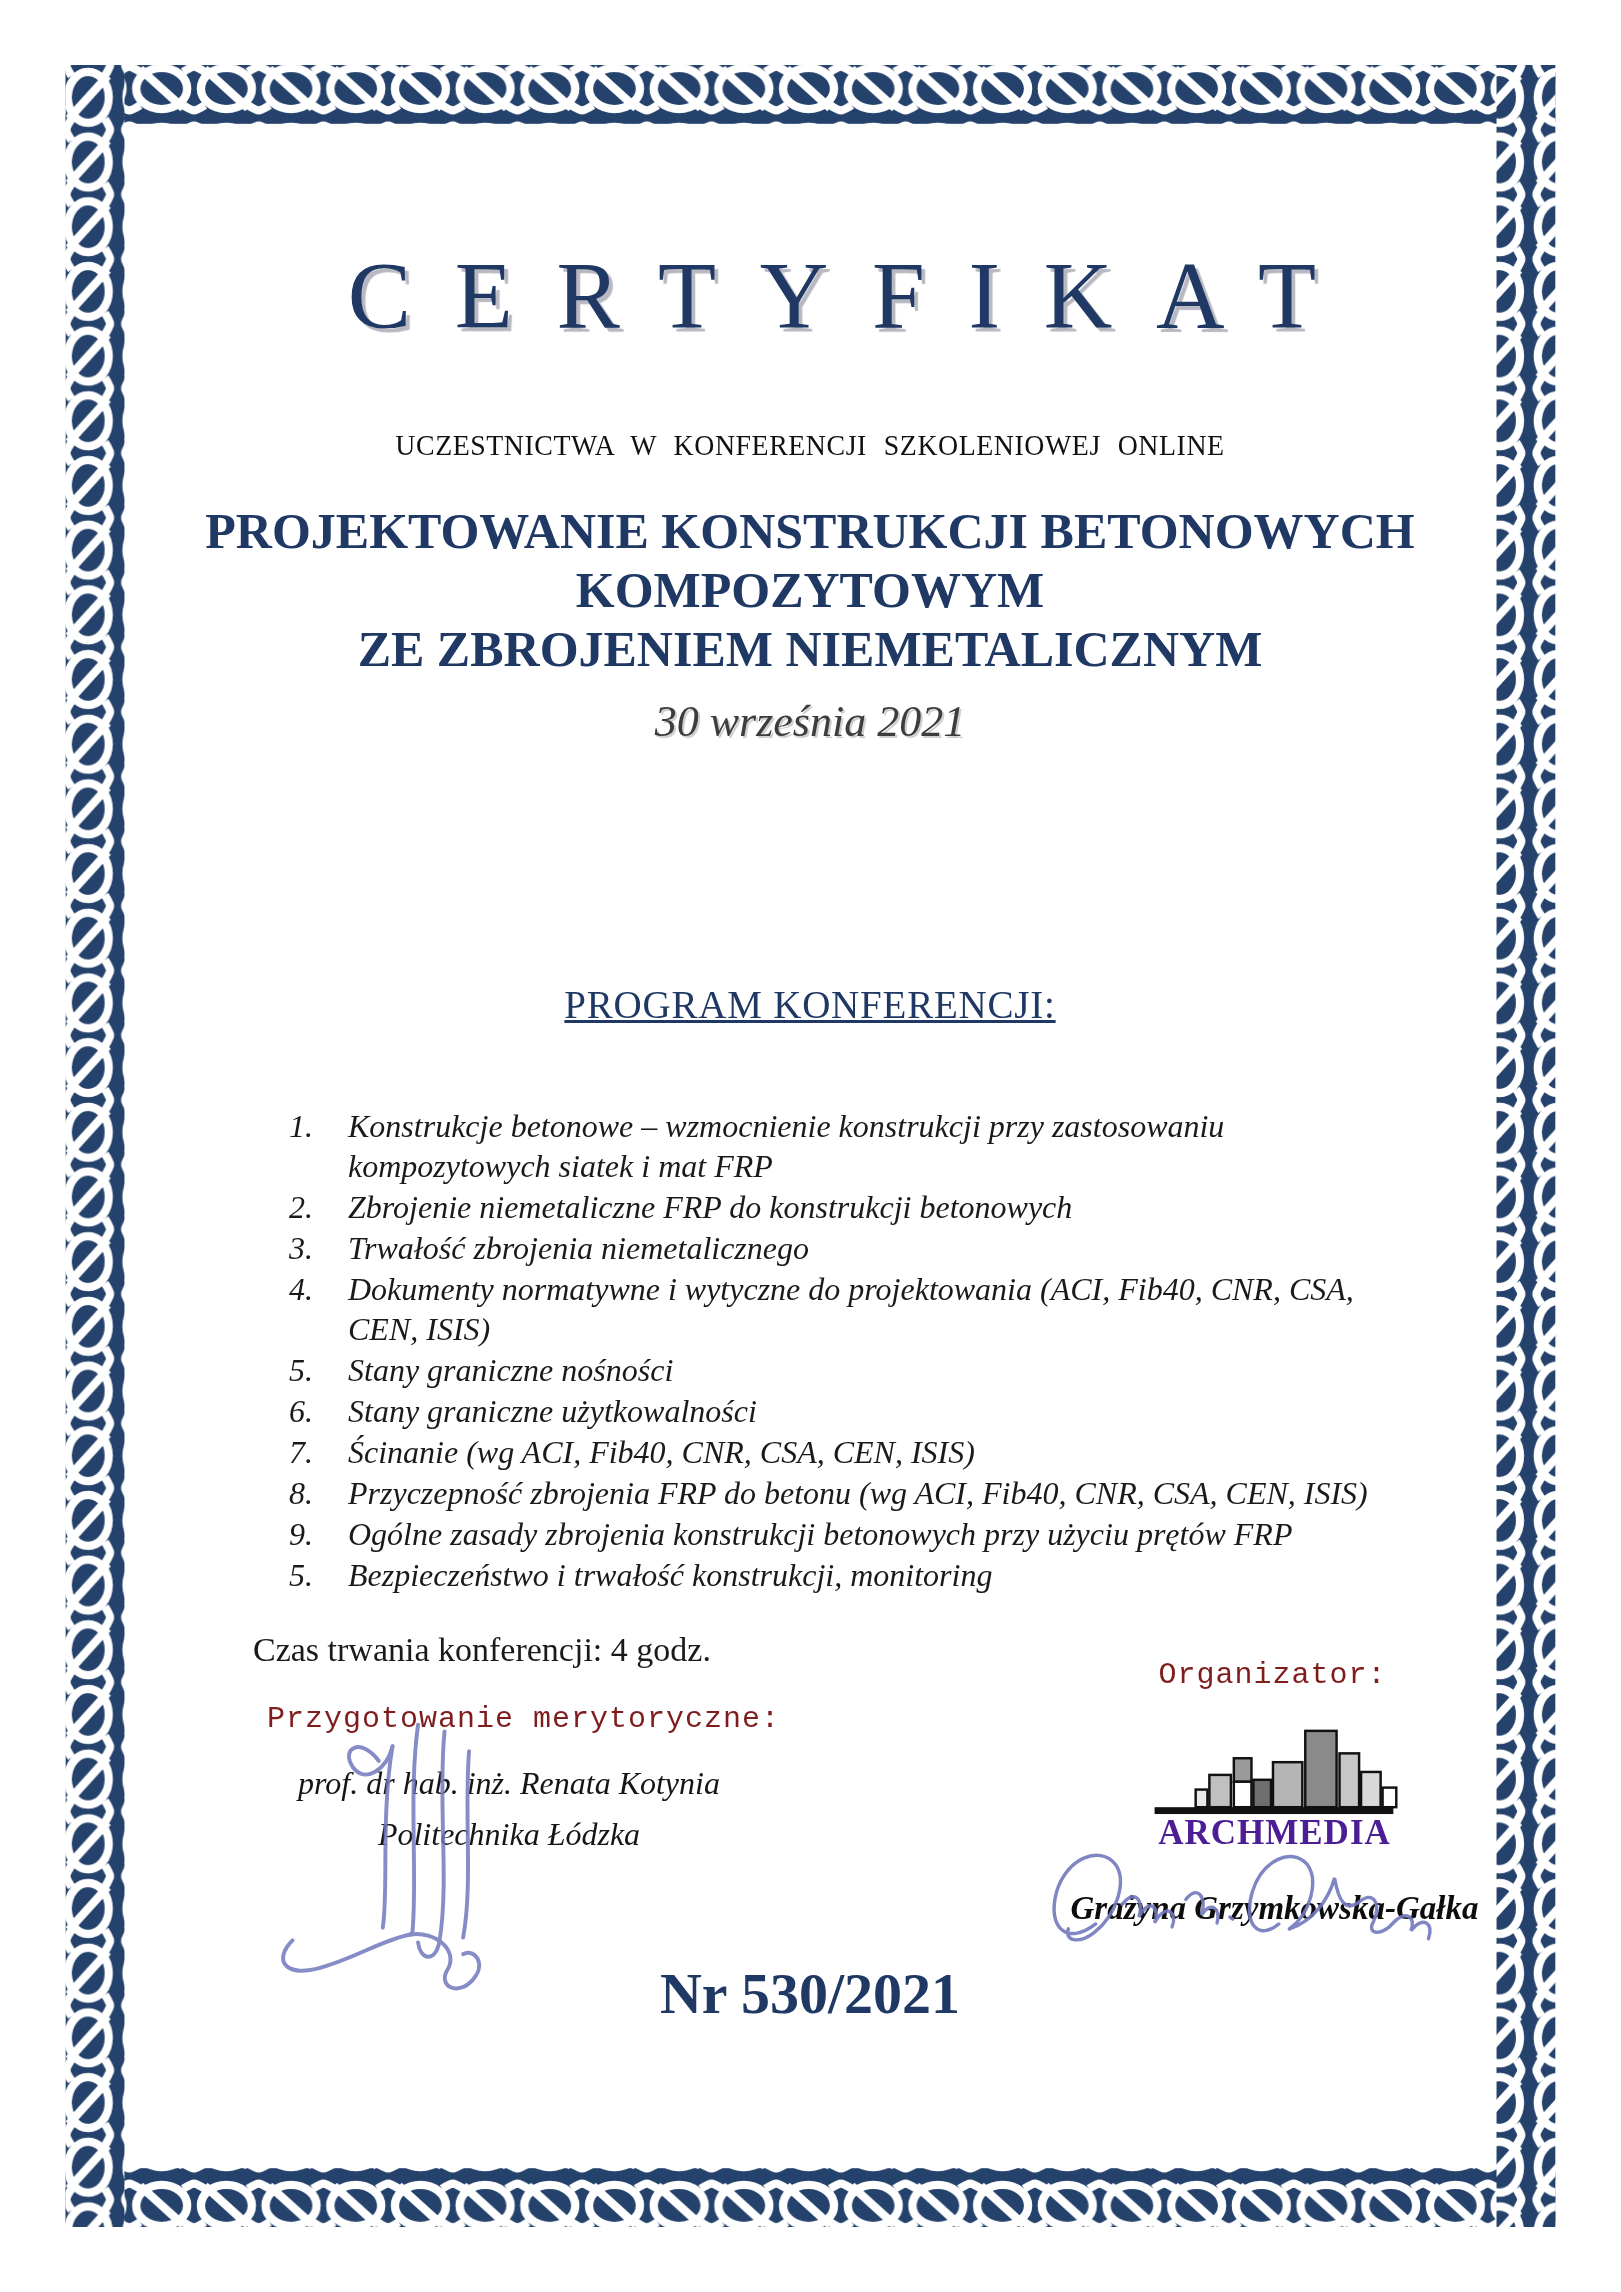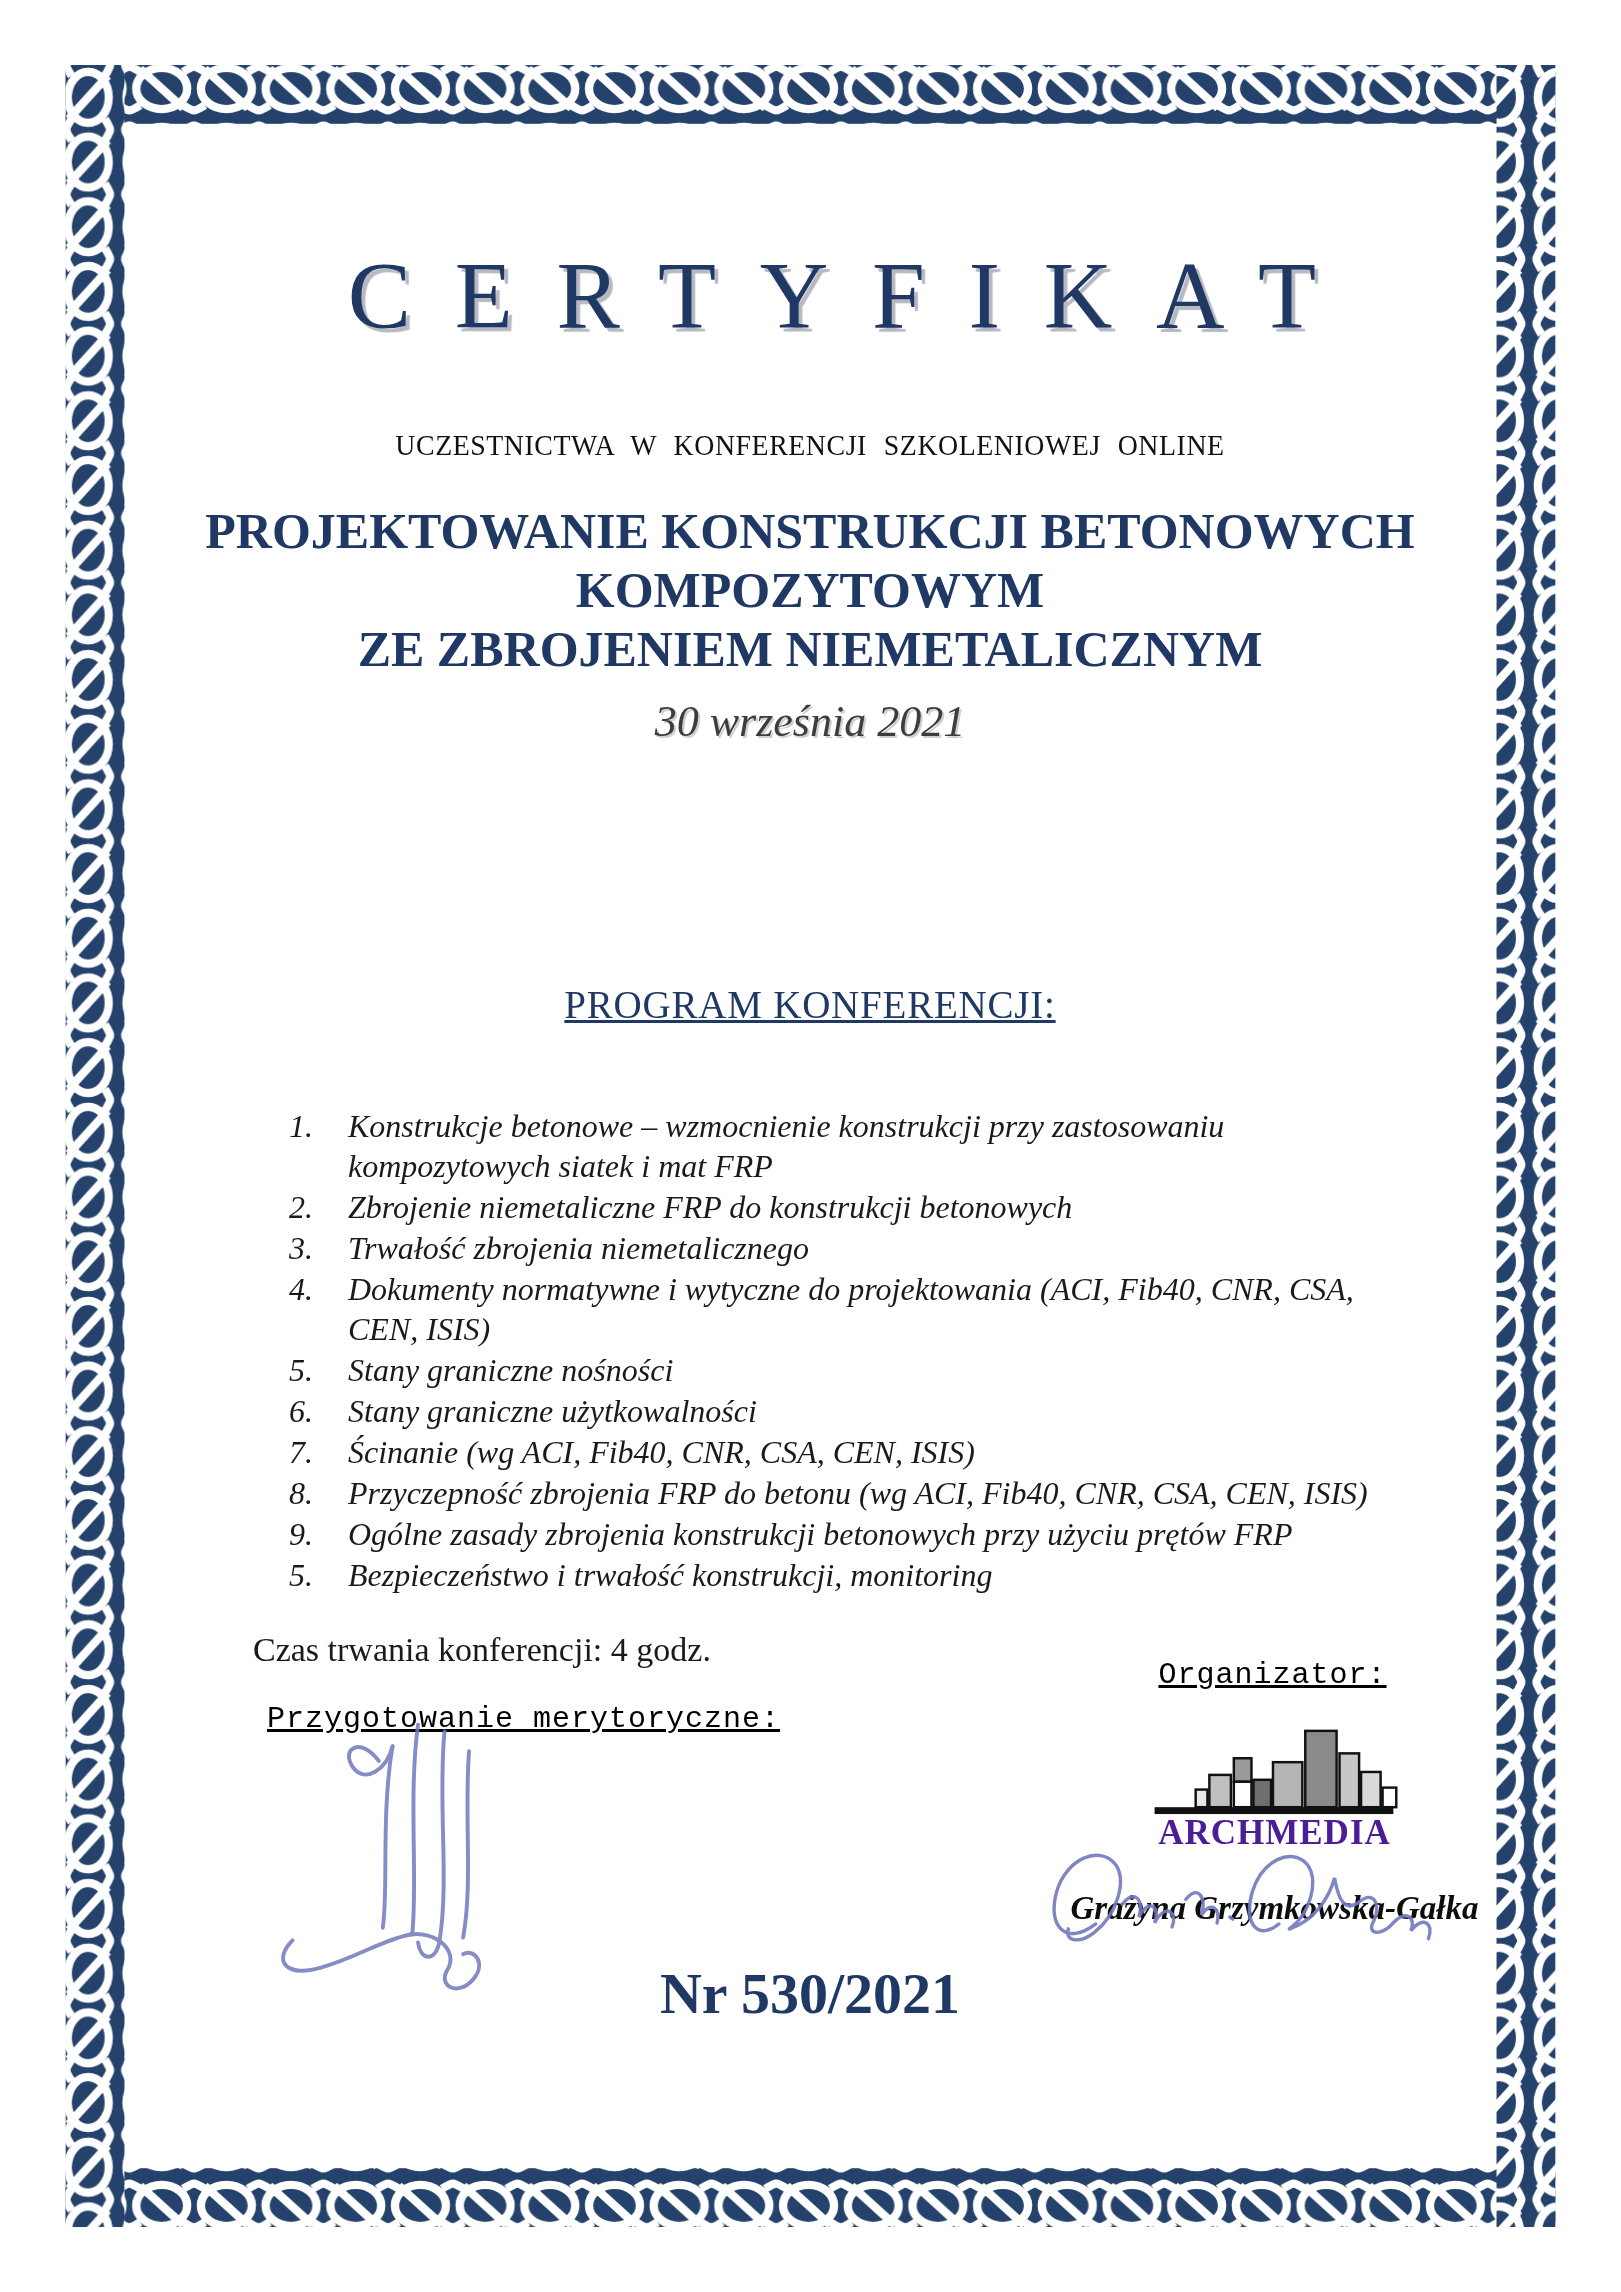--- a/index.html
+++ b/index.html
@@ -72,24 +72,23 @@
   }
   .prog-item{display:grid;grid-template-columns:59px 1fr;margin-bottom:1px;}
   .prog-num{text-align:left;}
   .duration{
     top:1631px;left:253px;
     font-size:34px;color:#1a1a1a;
   }
   .mono-label{
     font-family:"Liberation Mono", monospace;
     font-size:30px;
-    color:#000000;
+    color:#7f1d1d;
     letter-spacing:1px;
     white-space:nowrap;
-    text-decoration:underline;
   }
   .prepared-label{top:1702px;left:267px;}
   .organizer-label{top:1658px;left:1096px;width:353px;text-align:center;}
   .prepared-block{
     top:1758px;left:274px;width:470px;text-align:center;
     font-size:32px;font-style:italic;color:#151515;line-height:51px;
   }
   .org-logo{top:1721px;left:1135px;}
   .org-name{
     top:1813px;left:1098px;width:353px;text-align:center;
@@ -205,20 +204,24 @@
         <div class="prog-item">
           <span class="prog-num">5.</span>
           <span class="prog-text">Bezpieczeństwo i trwałość konstrukcji, monitoring</span>
         </div>
       </div>
 
     <div class="abs duration">Czas trwania konferencji: 4 godz.</div>
 
     <div class="abs mono-label prepared-label">Przygotowanie merytoryczne:</div>
 
+    <div class="abs prepared-block">
+      <div>prof. dr hab. inż. Renata Kotynia</div>
+      <div>Politechnika Łódzka</div>
+    </div>
 
     <div class="abs mono-label organizer-label">Organizator:</div>
 
     <svg class="abs org-logo" width="274" height="98" viewBox="0 0 280 100">
       <g stroke="#111" stroke-width="2.5">
         <rect x="62" y="70" width="12" height="18" fill="#e8e8e8"></rect>
         <rect x="76" y="55" width="22" height="33" fill="#c0c0c0"></rect>
         <rect x="101" y="38" width="18" height="24" fill="#9a9a9a"></rect>
         <rect x="101" y="62" width="18" height="26" fill="#ffffff"></rect>
         <rect x="121" y="60" width="18" height="28" fill="#6f6f6f"></rect>

